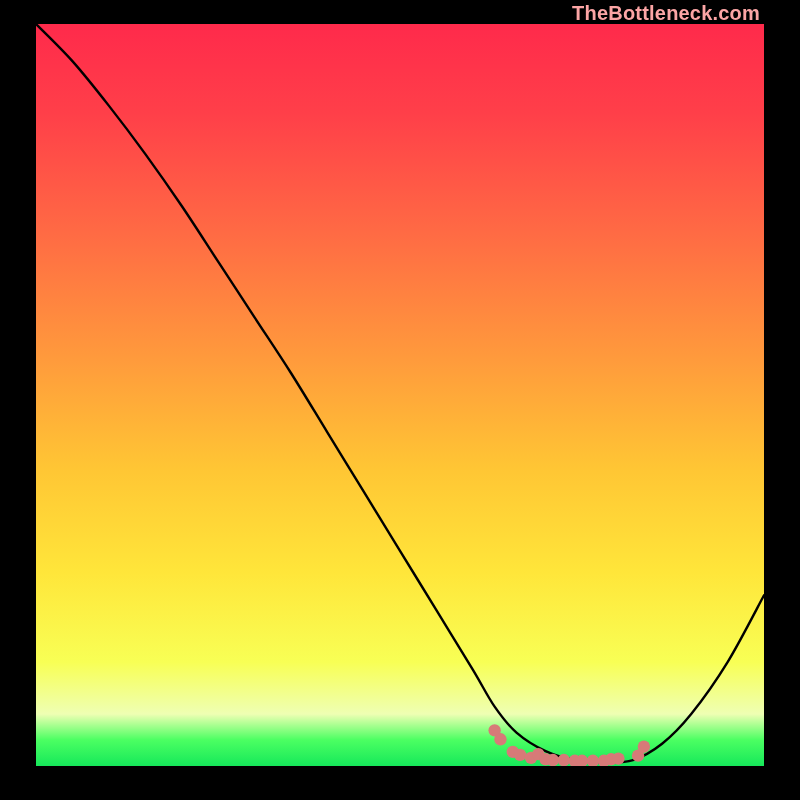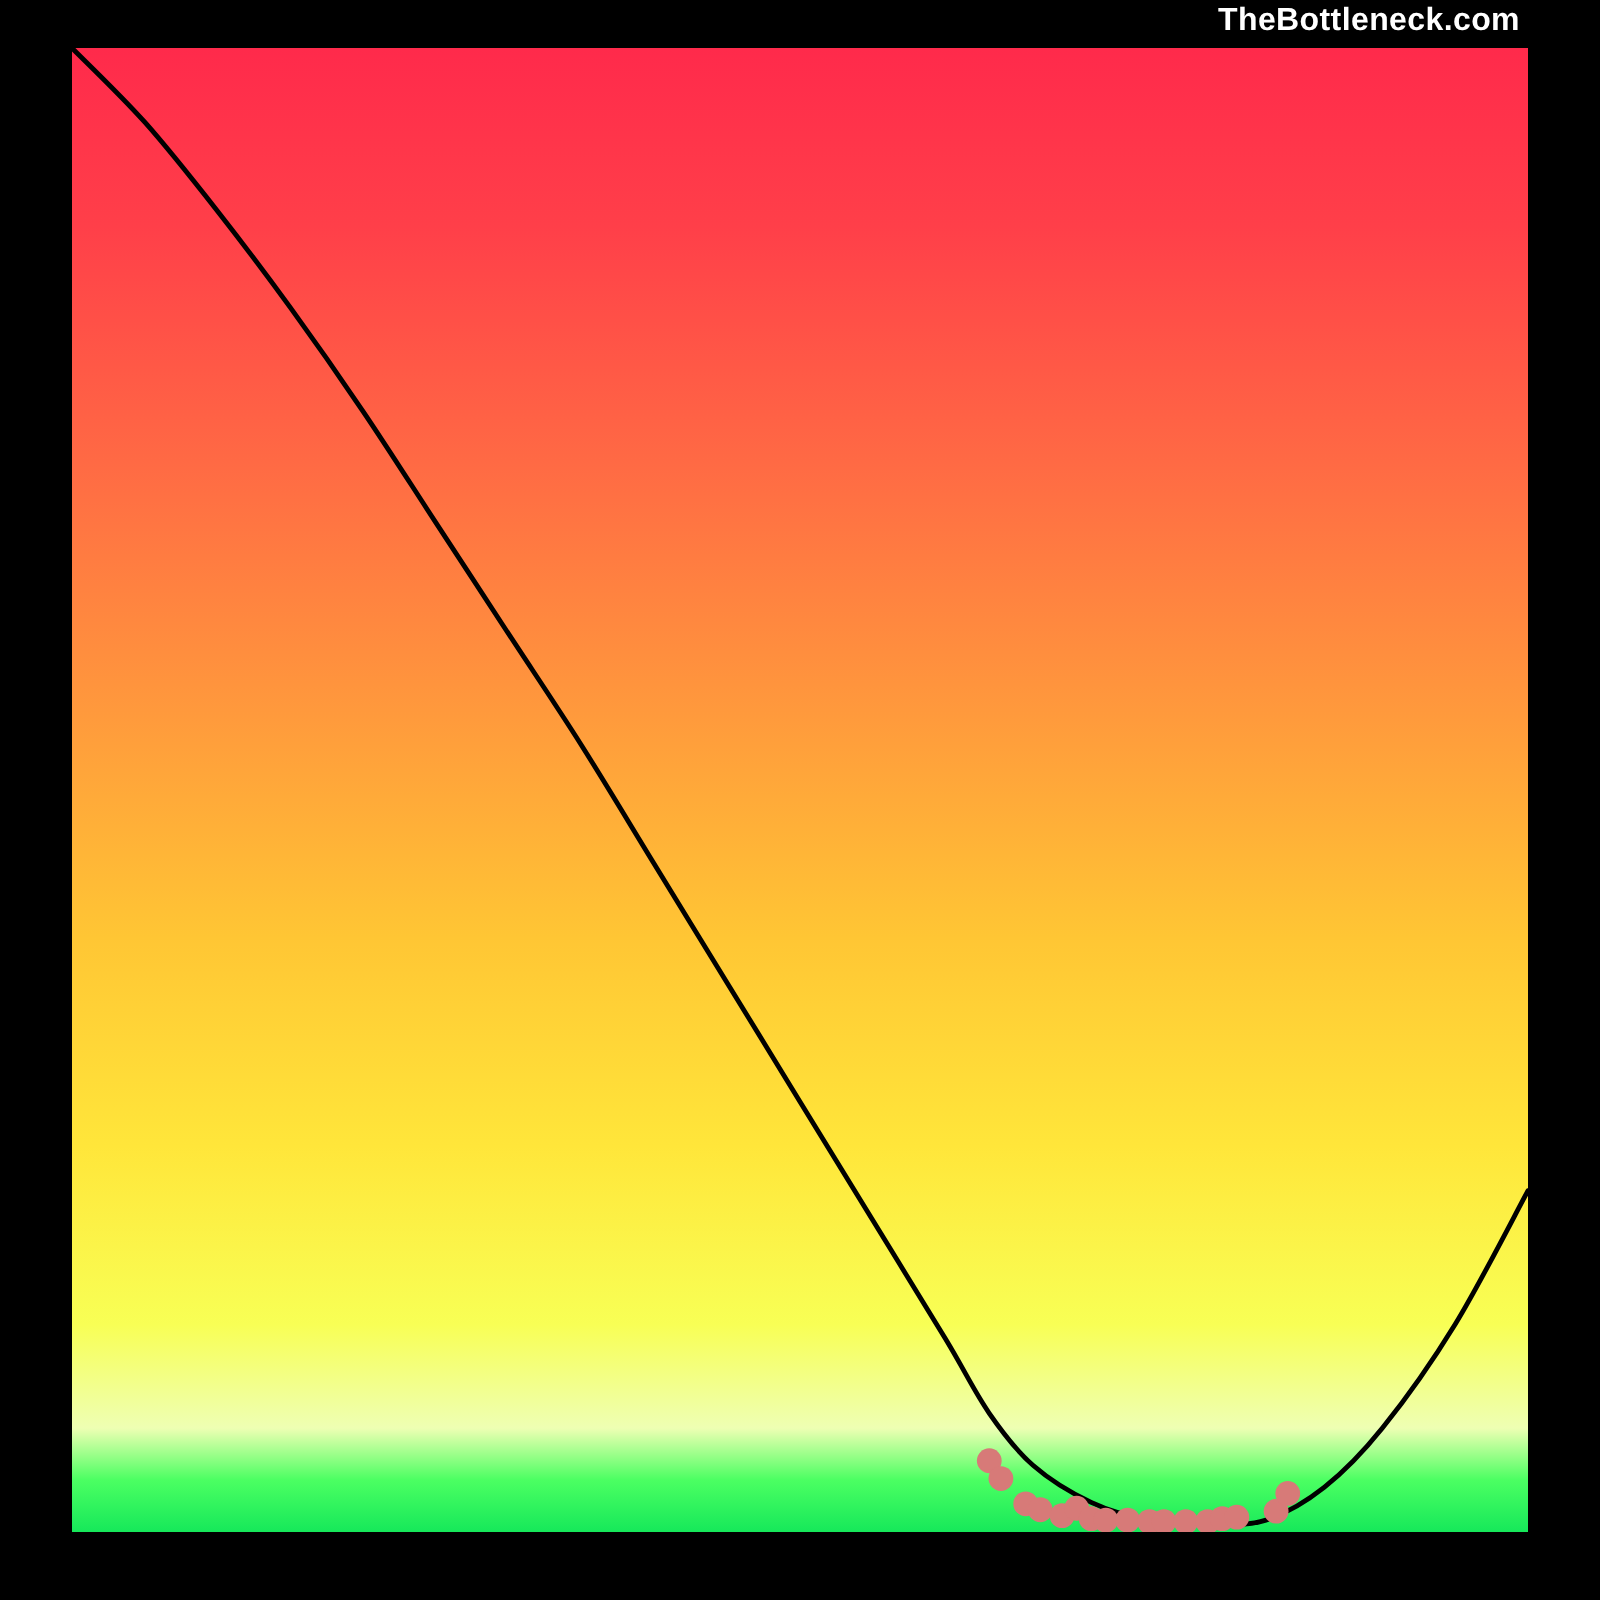--- a/index.html
+++ b/index.html
@@ -16,22 +16,22 @@
     left: 36px;
     top: 24px;
     width: 728px;
     height: 742px;
     background: #000;
   }
   .watermark {
     position: absolute;
     top: 2px;
     right: 40px;
-    color: #ffffff;
-    font-size: 16px;
+    color: #fca5a5;
+    font-size: 20px;
     font-weight: 600;
     letter-spacing: 0.2px;
     user-select: none;
   }
   svg { display: block; }
 </style>
 </head>
 <body>
 
 <div class="watermark">TheBottleneck.com</div>

